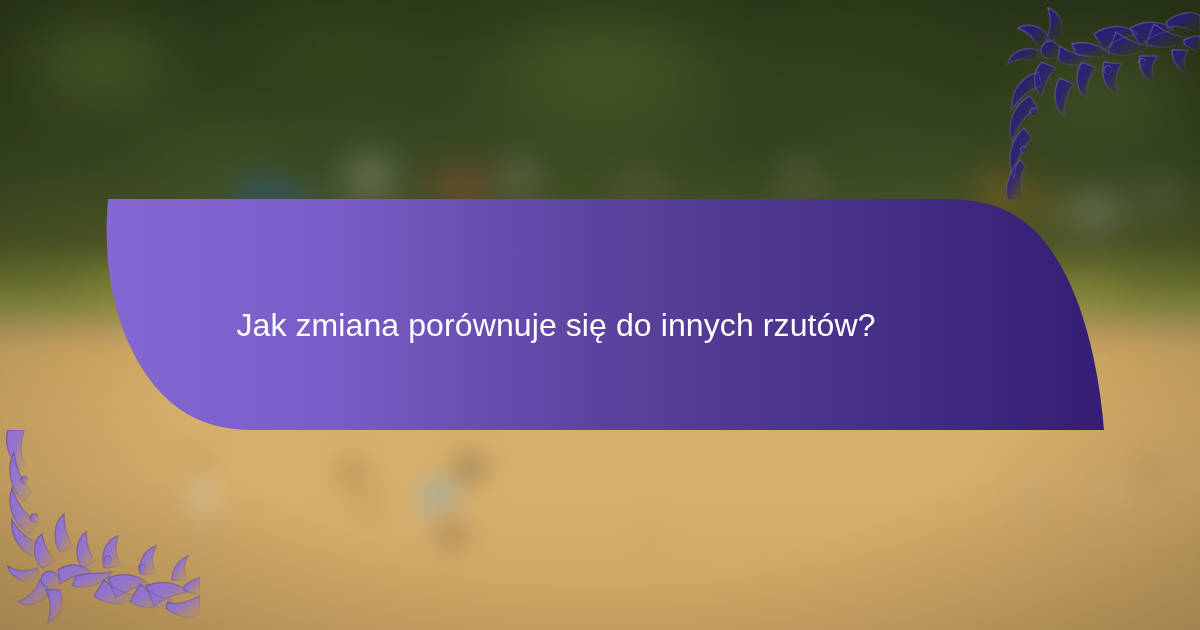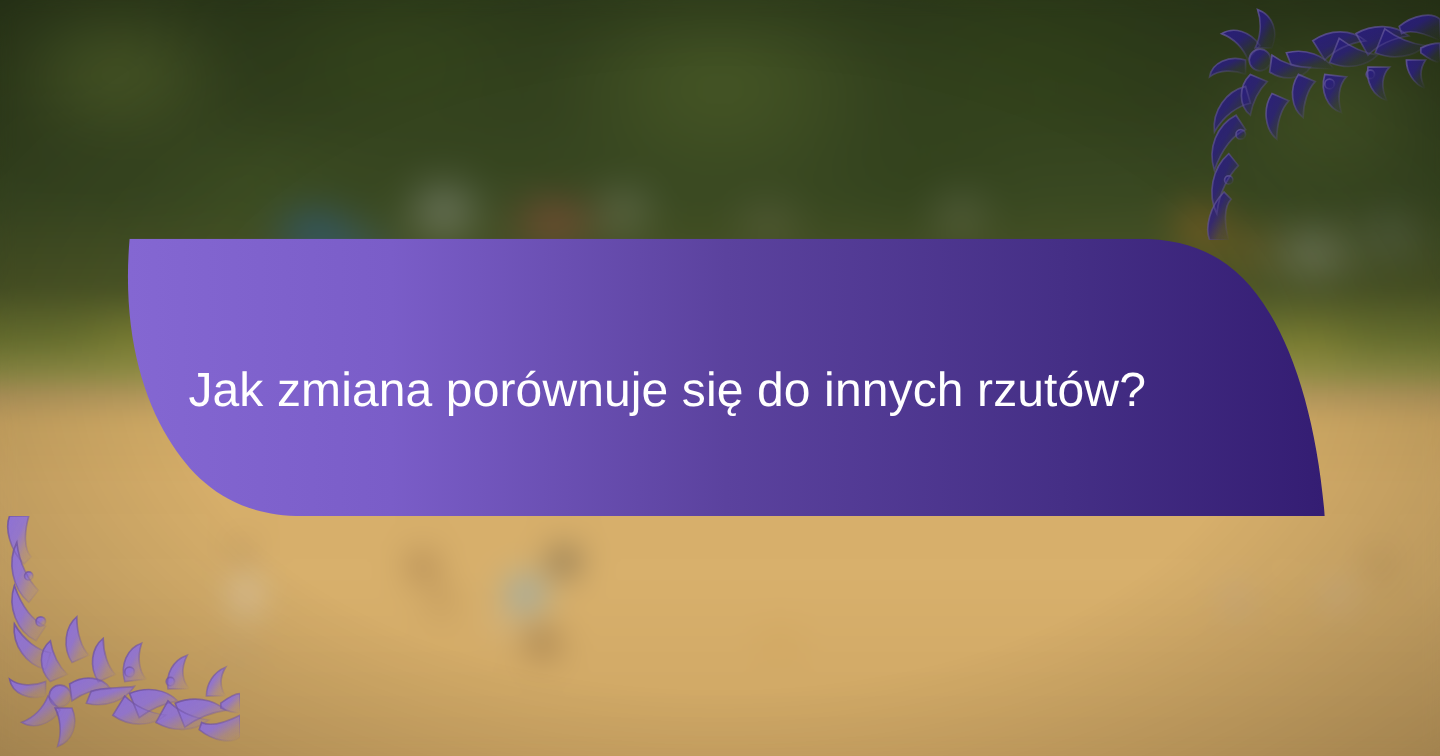--- a/index.html
+++ b/index.html
@@ -130,21 +130,21 @@
     height: 231px;
   }
   #banner svg { display: block; width: 100%; height: 100%; }
 
   #banner-title {
     position: absolute;
     left: 126px;
     top: 305px;
     width: 860px;
     color: #ffffff;
-    font-size: 40px;
+    font-size: 32px;
     font-weight: 400;
     letter-spacing: .1px;
     line-height: 40px;
     text-align: center;
     white-space: nowrap;
   }
 </style>
 </head>
 <body>
 

